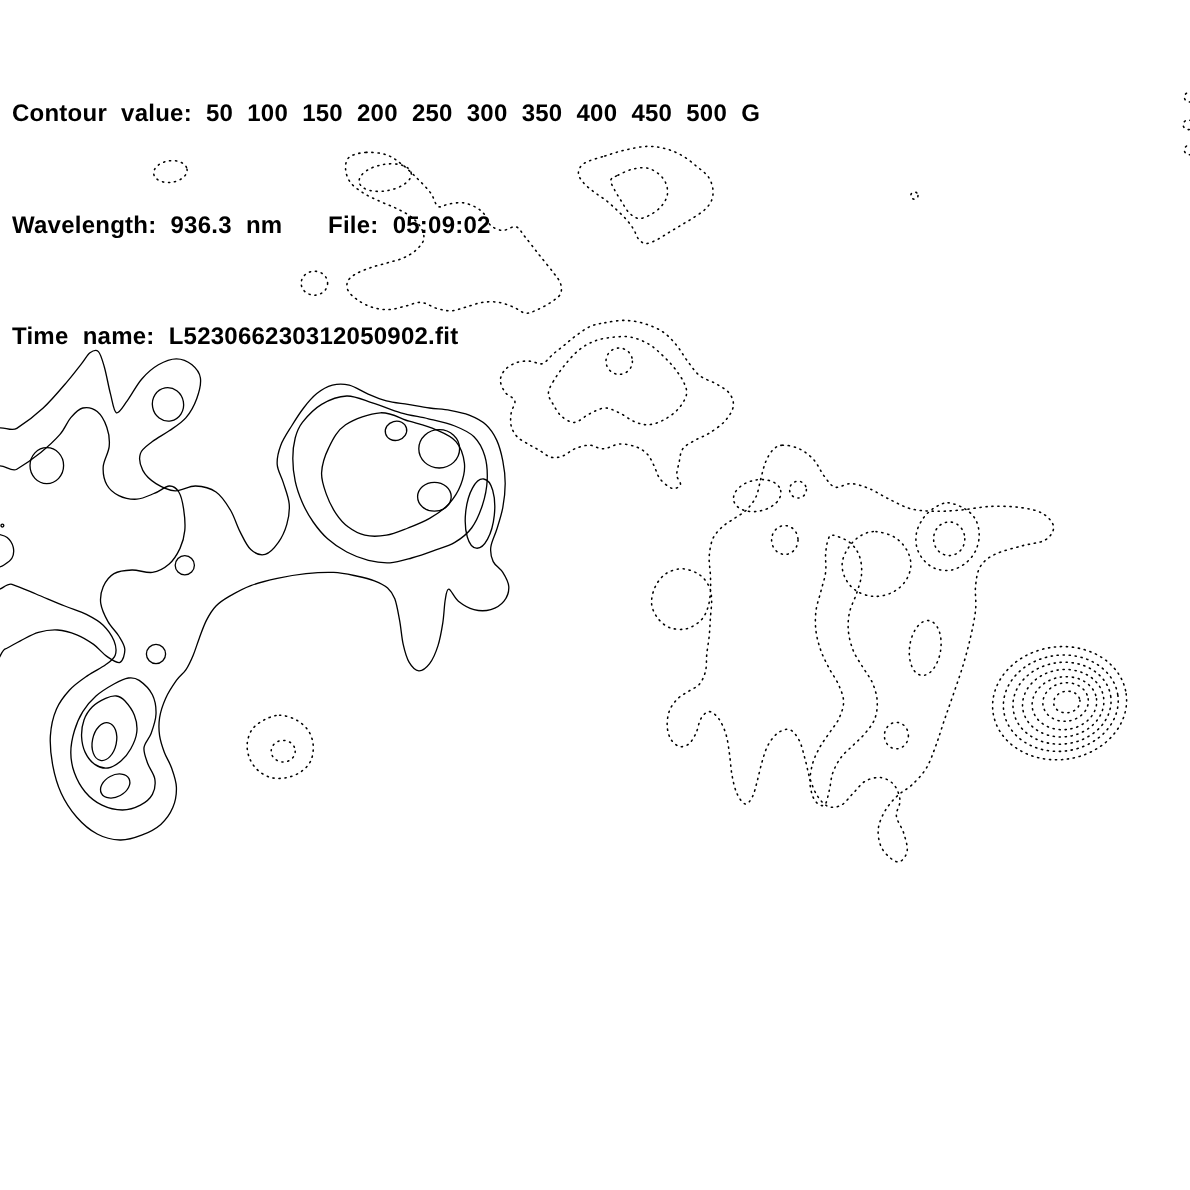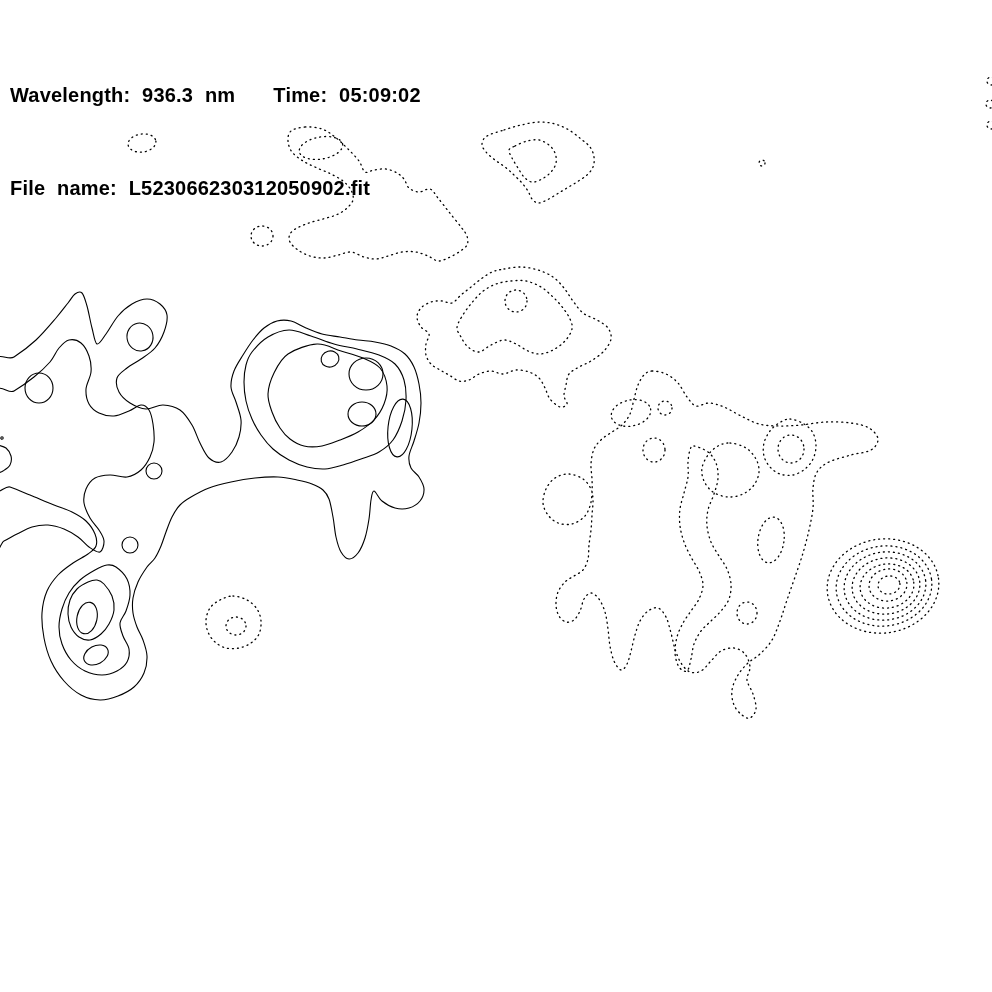--- a/index.html
+++ b/index.html
@@ -65,17 +65,18 @@
       <ellipse cx="887" cy="586" rx="27" ry="22" transform="rotate(-8 887 586)" fill="none" stroke="#000000" stroke-width="1.3" stroke-dasharray="1 4" stroke-linecap="round"></ellipse>
       <ellipse cx="888" cy="585" rx="19" ry="16" transform="rotate(-8 888 585)" fill="none" stroke="#000000" stroke-width="1.3" stroke-dasharray="1 4" stroke-linecap="round"></ellipse>
       <ellipse cx="889" cy="585" rx="11" ry="9" transform="rotate(-8 889 585)" fill="none" stroke="#000000" stroke-width="1.3" stroke-dasharray="1 4" stroke-linecap="round"></ellipse>
       <ellipse cx="762" cy="163" rx="3" ry="3" fill="none" stroke="#000000" stroke-width="1.3" stroke-dasharray="1 4" stroke-linecap="round"></ellipse>
       <ellipse cx="991" cy="81" rx="4" ry="4" fill="none" stroke="#000000" stroke-width="1.3" stroke-dasharray="1 4" stroke-linecap="round"></ellipse>
       <ellipse cx="990" cy="104" rx="4" ry="4" fill="none" stroke="#000000" stroke-width="1.3" stroke-dasharray="1 4" stroke-linecap="round"></ellipse>
       <ellipse cx="991" cy="125" rx="4" ry="4" fill="none" stroke="#000000" stroke-width="1.3" stroke-dasharray="1 4" stroke-linecap="round"></ellipse>
     </svg>
 
   <div class="hdr">
-    <div class="line"><span>Wavelength: 936.3 nm</span><span class="gap"></span><span>Time: 05:09:02</span></div>
-    <div class="line">File name: L523066230312050902.fit</div>
+    <div class="line">Contour value: 50 100 150 200 250 300 350 400 450 500 G</div>
+    <div class="line"><span>Wavelength: 936.3 nm</span><span class="gap"></span><span>File: 05:09:02</span></div>
+    <div class="line">Time name: L523066230312050902.fit</div>
   </div>
 
 </div>
 
 </body></html>

